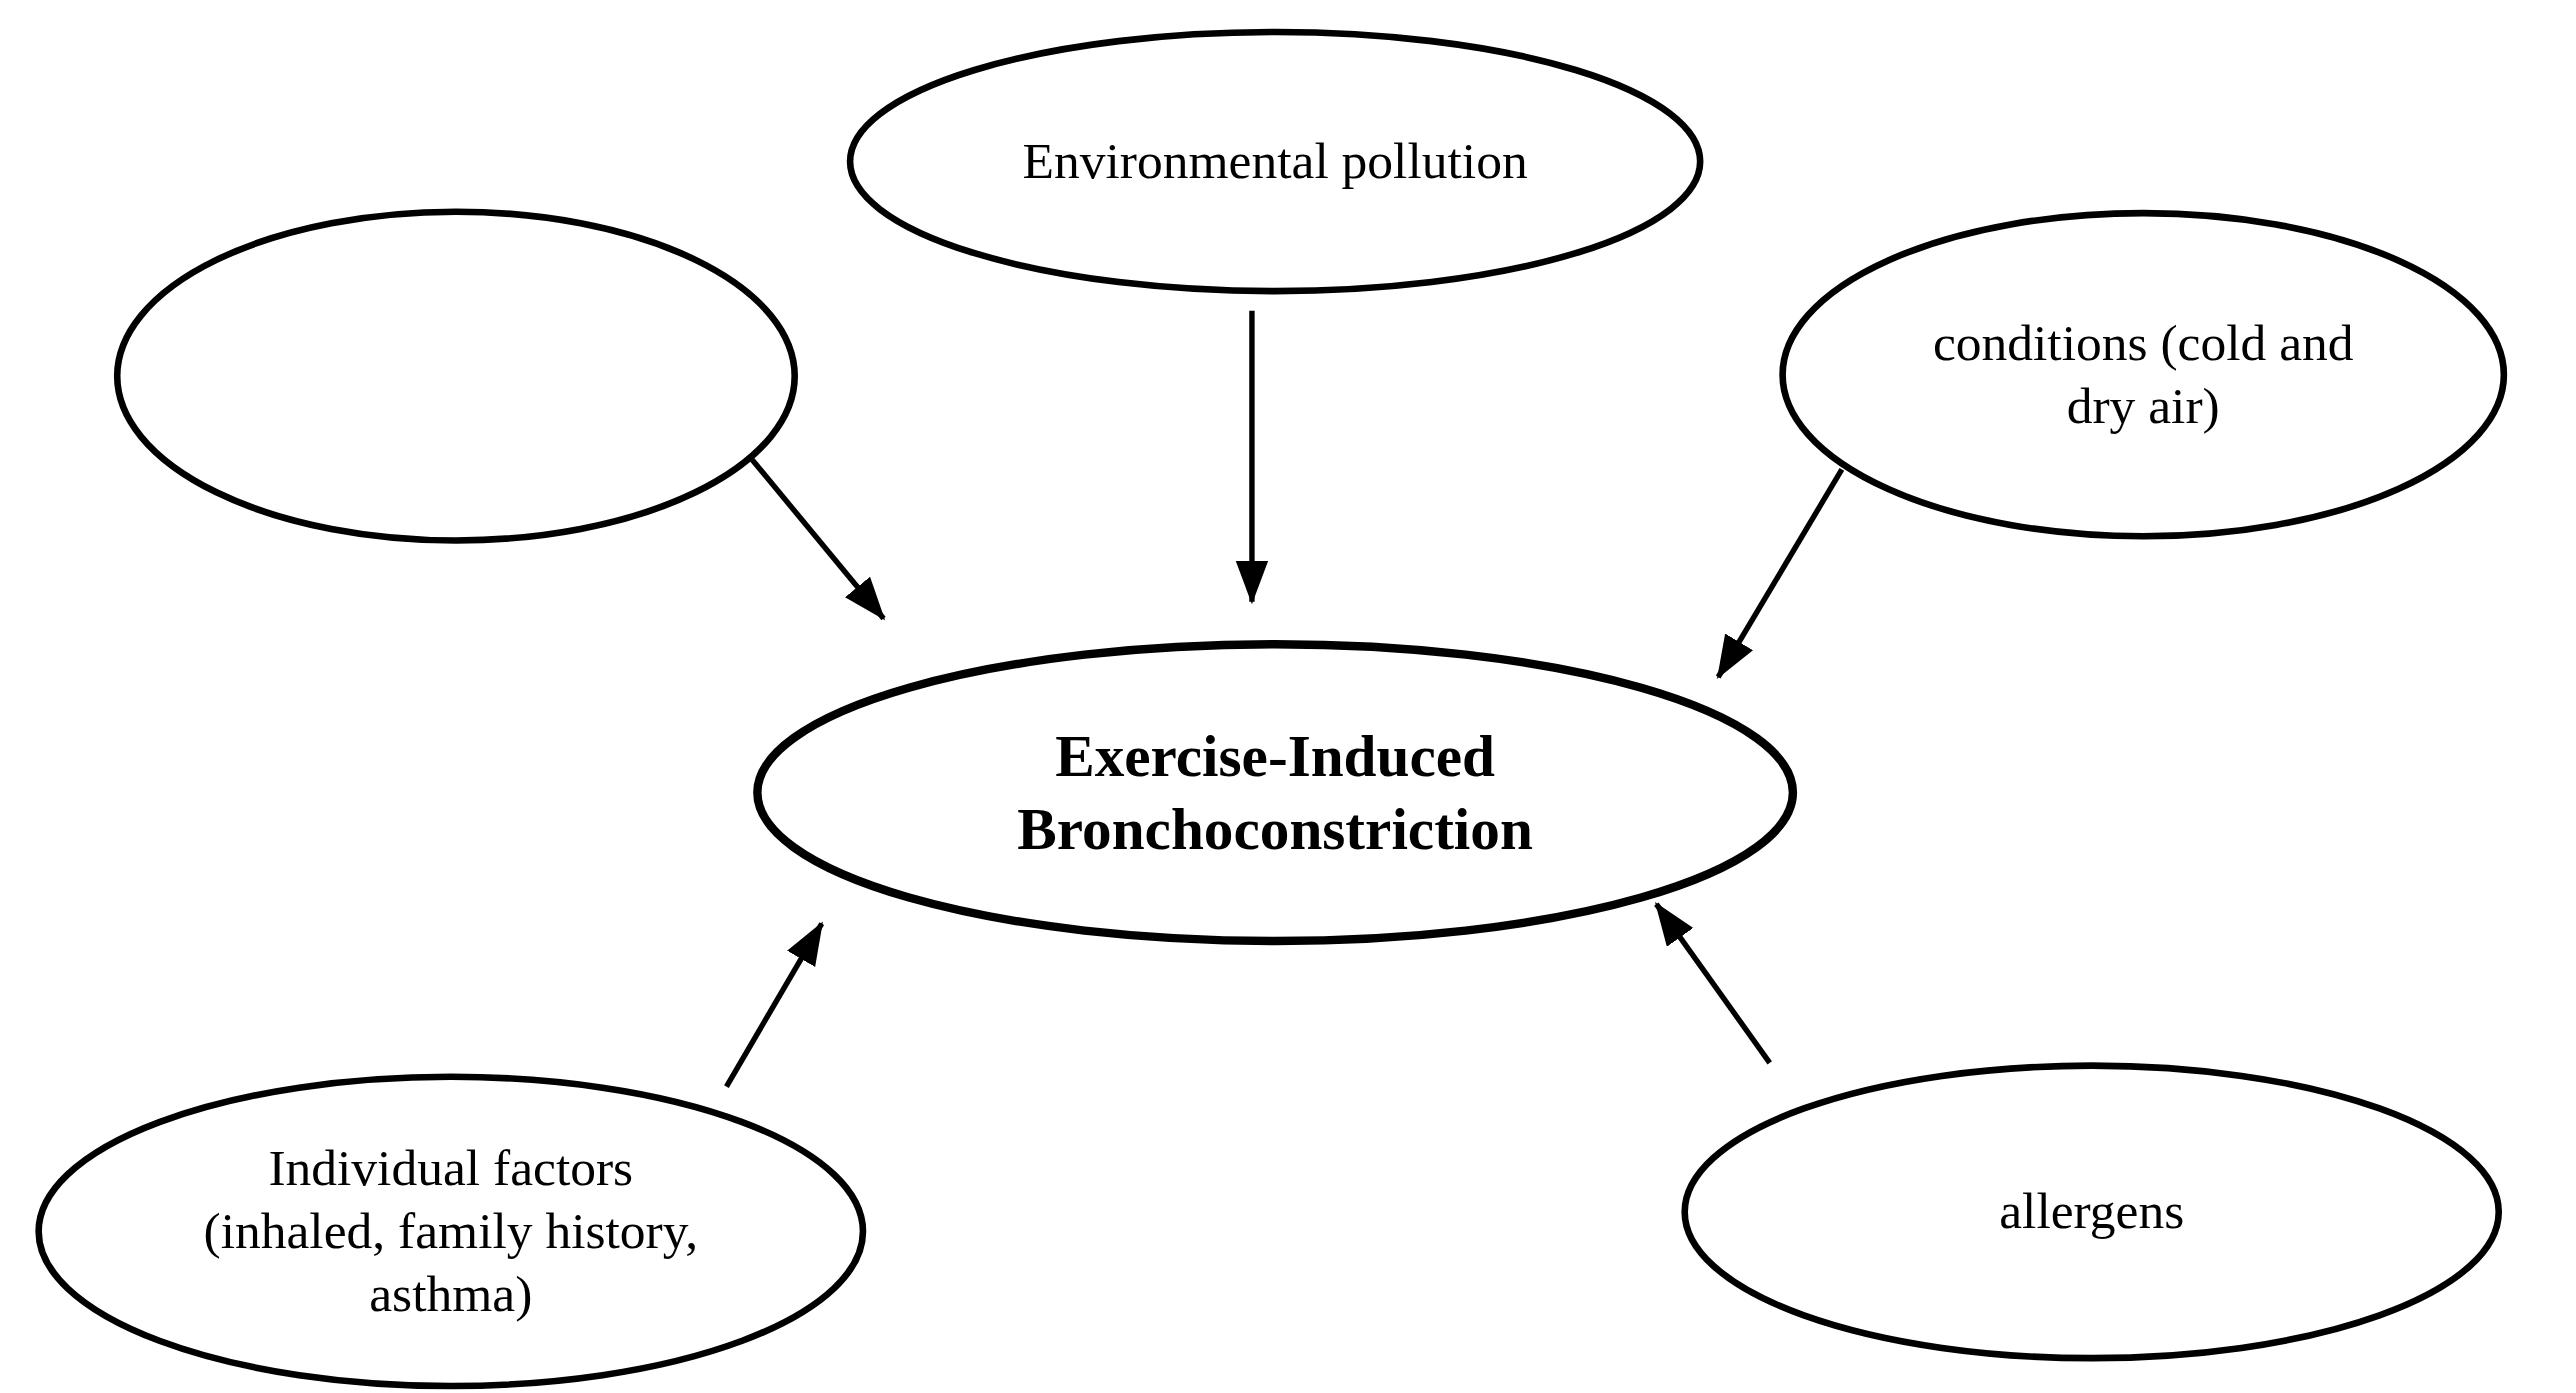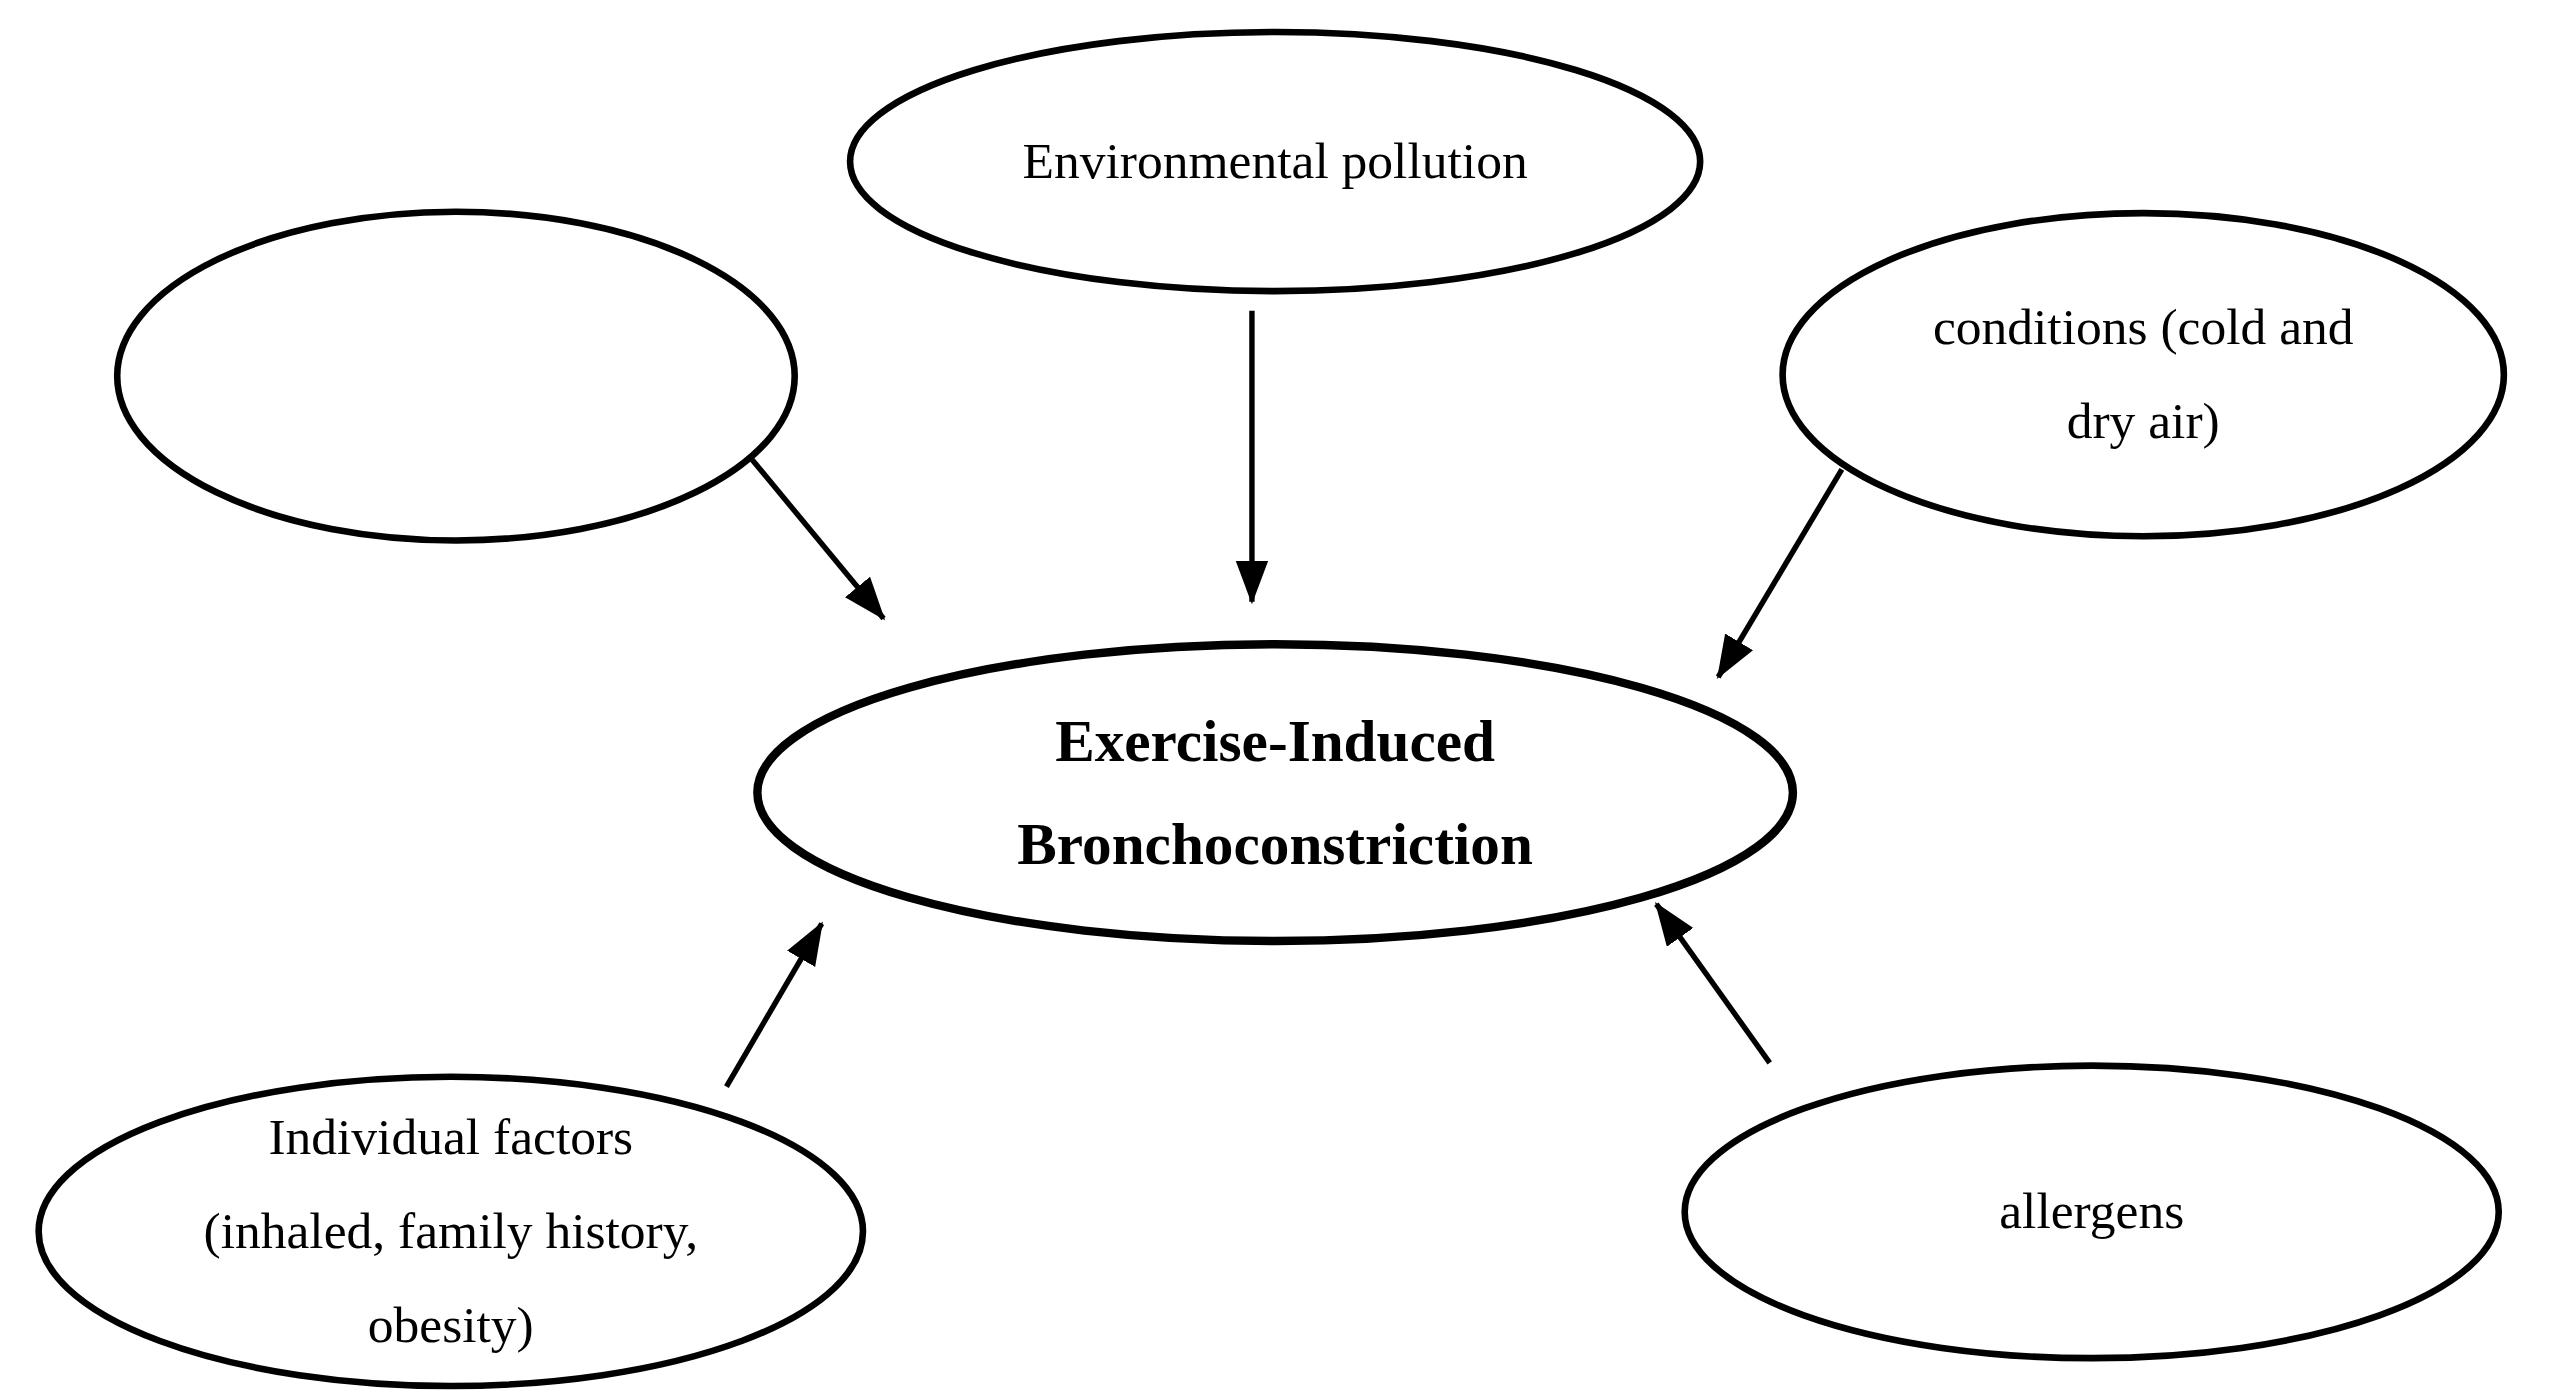--- a/index.html
+++ b/index.html
@@ -44,21 +44,20 @@
   .node-label {
     position: absolute;
     display: flex;
     flex-direction: column;
     justify-content: center;
     align-items: center;
     text-align: center;
     font-size: 2.0vw;
     line-height: 1.22;
     pointer-events: none;
-    gap: 31px;
   }
   .node-label.main {
     font-size: 2.3vw;
     font-weight: bold;
   }
   .node-label .line {
     white-space: nowrap;
   }
   .node-label sub {
     font-size: 0.62em;
@@ -95,20 +94,20 @@
         <div class="line"><span>conditions (cold and</span></div>
         <div class="line"><span>dry air)</span></div>
       </div>
       <div class="node-label main" style="left: 29.4%; top: 46.25%; width: 40.2%; height: 21.3%;">
         <div class="line"><span>Exercise-Induced</span></div>
         <div class="line"><span>Bronchoconstriction</span></div>
       </div>
       <div class="node-label" style="left: 1.5%; top: 77.3%; width: 32%; height: 22.2%;">
         <div class="line"><span>Individual factors</span></div>
         <div class="line"><span>(inhaled, family history,</span></div>
-        <div class="line"><span>obesity)</span></div>
+        <div class="line"><span>asthma)</span></div>
       </div>
       <div class="node-label" style="left: 65.4%; top: 76.5%; width: 31.6%; height: 21%;">
         <div class="line"><span>allergens</span></div>
       </div>
     </div>
 </main>
 
 
 </body></html>

